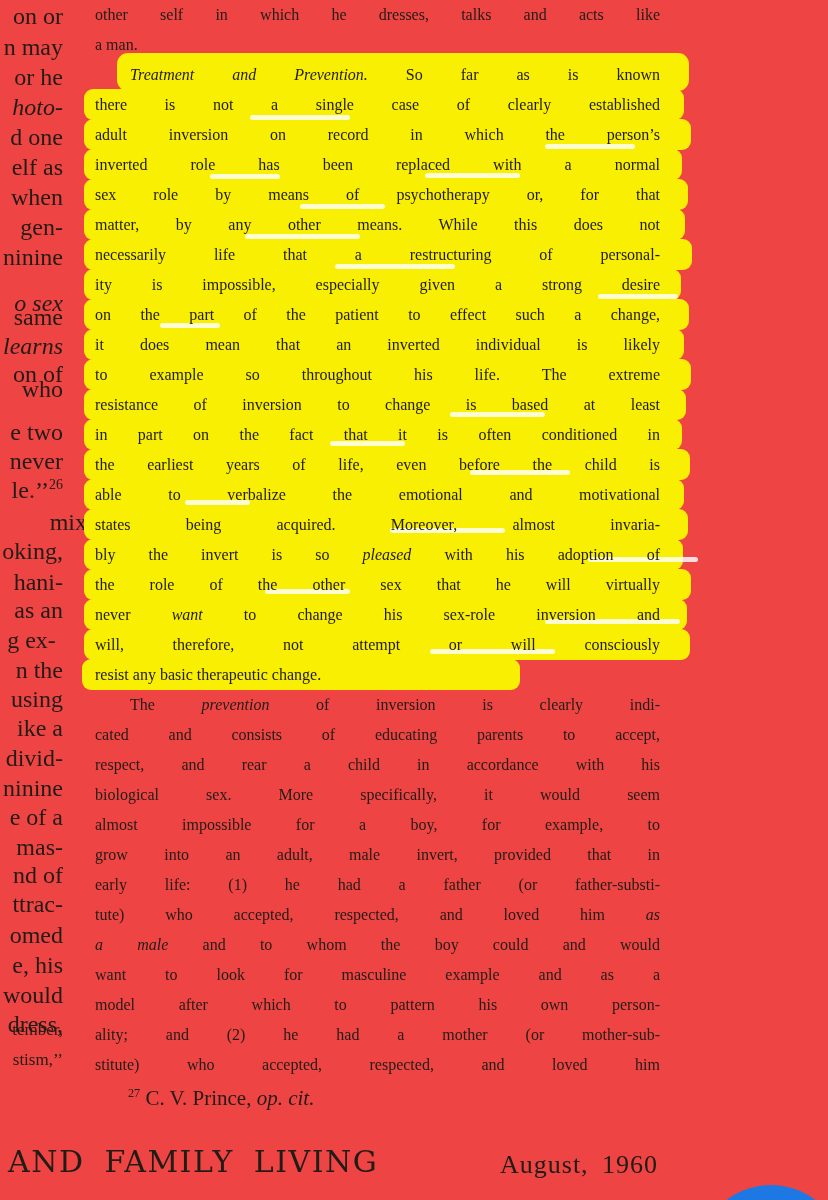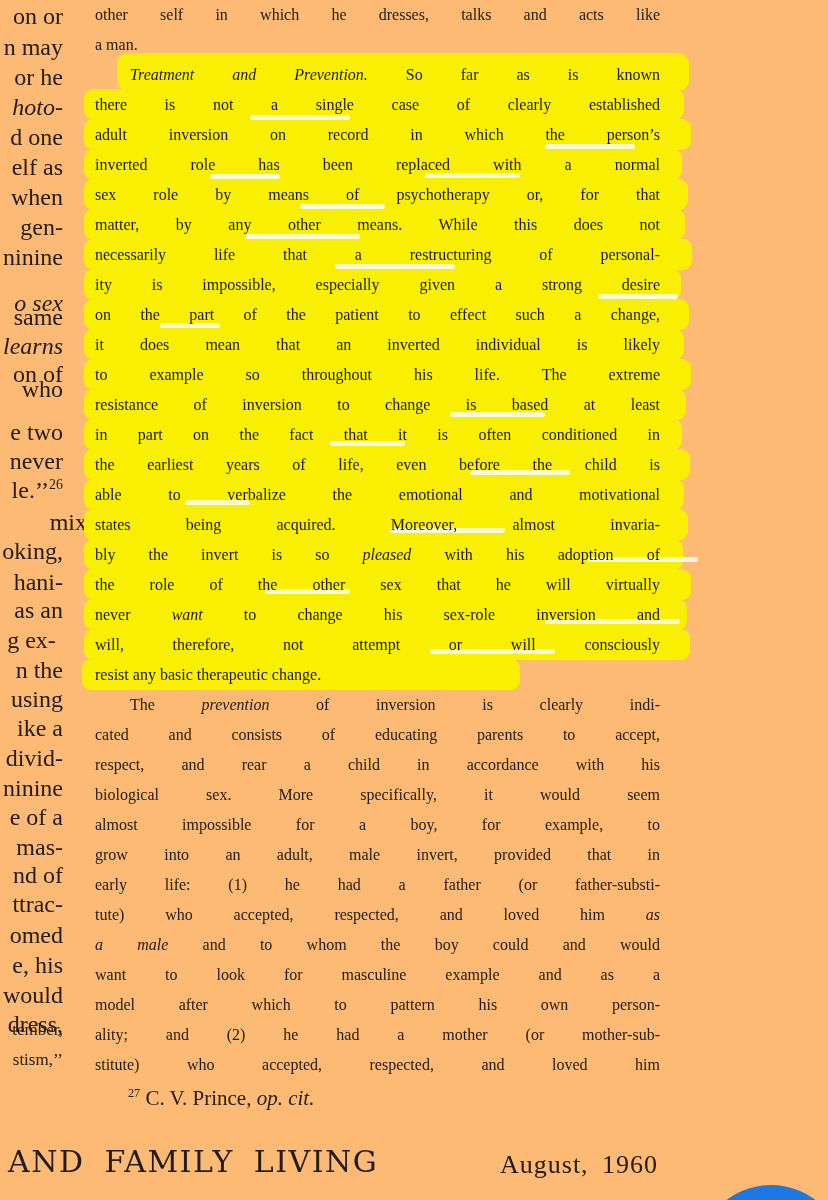--- a/index.html
+++ b/index.html
@@ -32,21 +32,21 @@
   }
   .issue{
     position:absolute;left:500px;top:1150px;font-size:26px;letter-spacing:1px;word-spacing:6px;
     white-space:nowrap;
   }
   .fab{position:absolute;left:698px;top:1185px;width:146px;height:146px;border-radius:50%;}
 </style>
 </head>
 <body>
 
-<div id="page" style="background: #fdba74; color: rgb(33, 28, 21);">
+<div id="page" style="background: #ef4444; color: rgb(33, 28, 21);">
   <div id="left-col">
       <div class="lline" style="top: 2px;">on or</div>
       <div class="lline" style="top: 33px;">n may</div>
       <div class="lline" style="top: 63px;">or he</div>
       <div class="lline" style="top: 93px;"><i>hoto-</i></div>
       <div class="lline" style="top: 123px;">d one</div>
       <div class="lline" style="top: 153px;">elf as</div>
       <div class="lline" style="top: 183px;">when</div>
       <div class="lline" style="top: 213px;">gen-</div>
       <div class="lline" style="top: 243px;">ninine</div>

